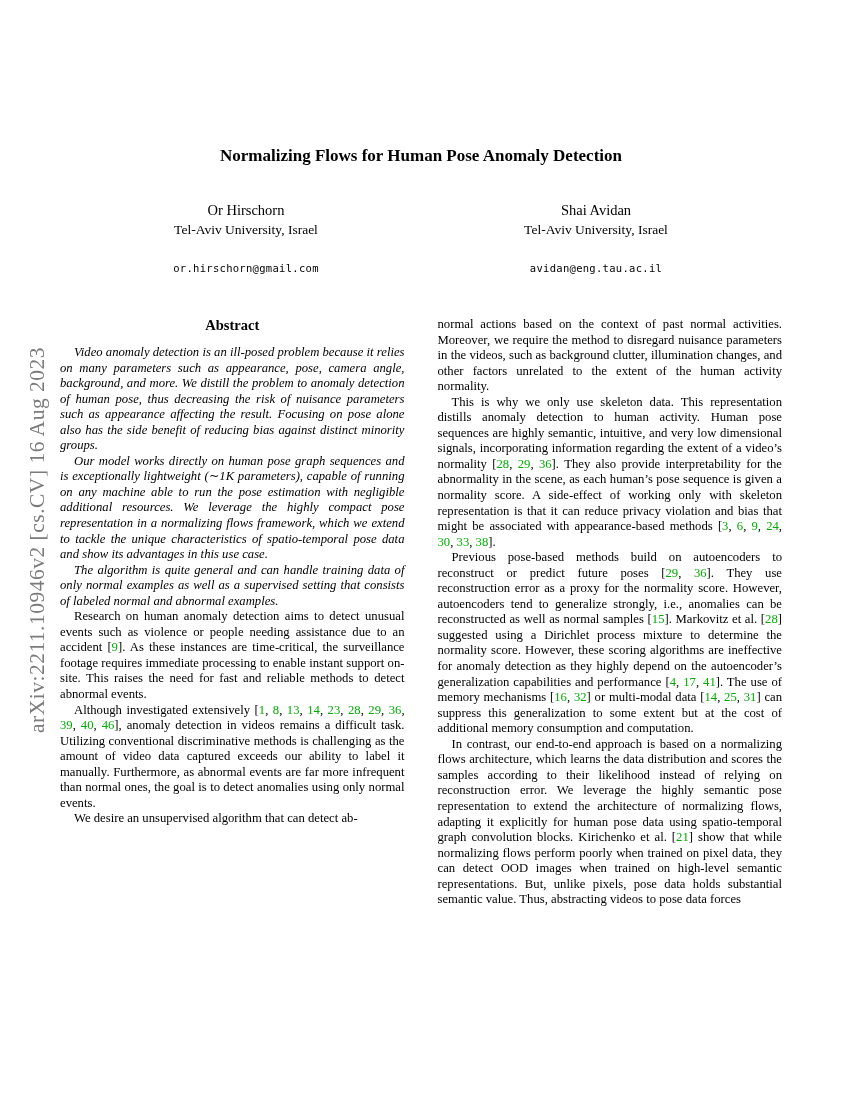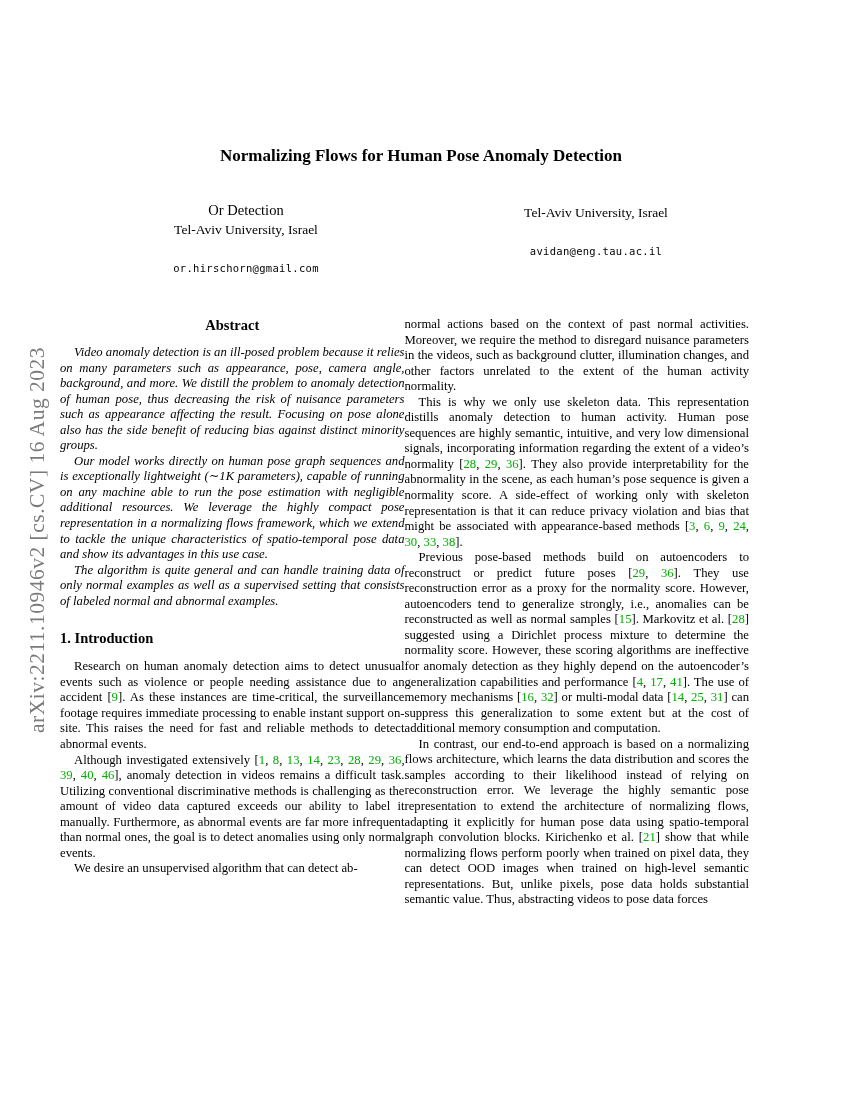--- a/index.html
+++ b/index.html
@@ -34,21 +34,21 @@
     margin-top:36px;
   }
   .author{width:290px;text-align:center;}
   .author-name{font-size:14.5px;}
   .author-affiliation{font-size:13.5px;margin-top:3px;}
   .author-email{
     font-family:"DejaVu Sans Mono","Liberation Mono",monospace;
     font-size:10.5px;margin-top:24px;letter-spacing:.3px;
   }
   .columns{
-    display:flex;margin-top:43px;
+    display:flex;gap:33px;margin-top:43px;
   }
   .column{width:344.5px;}
   .abstract-heading{
     margin:0 0 11px 0;
     font-size:14.5px;font-weight:bold;text-align:center;
   }
   .section-heading{
     margin:21px 0 12px 0;
     font-size:14.5px;font-weight:bold;text-align:left;
   }
@@ -77,41 +77,41 @@
 <div class="page">
 
   <div class="arxiv-sidebar">arXiv:2211.10946v2  [cs.CV]  16 Aug 2023</div>
 
   <div class="content">
 
     <h1 class="title">Normalizing Flows for Human Pose Anomaly Detection</h1>
 
     <div class="authors">
       <div class="author">
-        <div class="author-name">Or Detection</div>
+        <div class="author-name">Or Hirschorn</div>
         <div class="author-affiliation">Tel-Aviv University, Israel</div>
         <div class="author-email">or.hirschorn@gmail.com</div>
       </div>
       <div class="author">
+        <div class="author-name">Shai Avidan</div>
         <div class="author-affiliation">Tel-Aviv University, Israel</div>
         <div class="author-email">avidan@eng.tau.ac.il</div>
       </div>
     </div>
 
     <div class="columns">
 
       <div class="column">
         <h2 class="abstract-heading">Abstract</h2>
         <div class="body-text abstract-body">
             <p>Video anomaly detection is an ill-posed problem because it relies on many parameters such as appearance, pose, camera angle, background, and more. We distill the problem to anomaly detection of human pose, thus decreasing the risk of nuisance parameters such as appearance affecting the result. Focusing on pose alone also has the side benefit of reducing bias against distinct minority groups.</p>
             <p>Our model works directly on human pose graph sequences and is exceptionally lightweight (∼1K parameters), capable of running on any machine able to run the pose estimation with negligible additional resources. We leverage the highly compact pose representation in a normalizing flows framework, which we extend to tackle the unique characteristics of spatio-temporal pose data and show its advantages in this use case.</p>
             <p>The algorithm is quite general and can handle training data of only normal examples as well as a supervised setting that consists of labeled normal and abnormal examples.</p>
           </div>
 
-        <h2 class="section-heading">1. Introduction</h2>
         <div class="body-text">
             <p>Research on human anomaly detection aims to detect unusual events such as violence or people needing assistance due to an accident <span>[<span class="cite">9</span>]</span>. As these instances are time-critical, the surveillance footage requires immediate processing to enable instant support on-site. This raises the need for fast and reliable methods to detect abnormal events.</p>
             <p>Although investigated extensively <span>[<span class="cite">1</span>, <span class="cite">8</span>, <span class="cite">13</span>, <span class="cite">14</span>, <span class="cite">23</span>, <span class="cite">28</span>, <span class="cite">29</span>, <span class="cite">36</span>, <span class="cite">39</span>, <span class="cite">40</span>, <span class="cite">46</span>]</span>, anomaly detection in videos remains a difficult task. Utilizing conventional discriminative methods is challenging as the amount of video data captured exceeds our ability to label it manually. Furthermore, as abnormal events are far more infrequent than normal ones, the goal is to detect anomalies using only normal events.</p>
             <p>We desire an unsupervised algorithm that can detect ab-</p>
           </div>
       </div>
 
       <div class="column">
         <div class="body-text">
             <p class="noindent">normal actions based on the context of past normal activities. Moreover, we require the method to disregard nuisance parameters in the videos, such as background clutter, illumination changes, and other factors unrelated to the extent of the human activity normality.</p>

